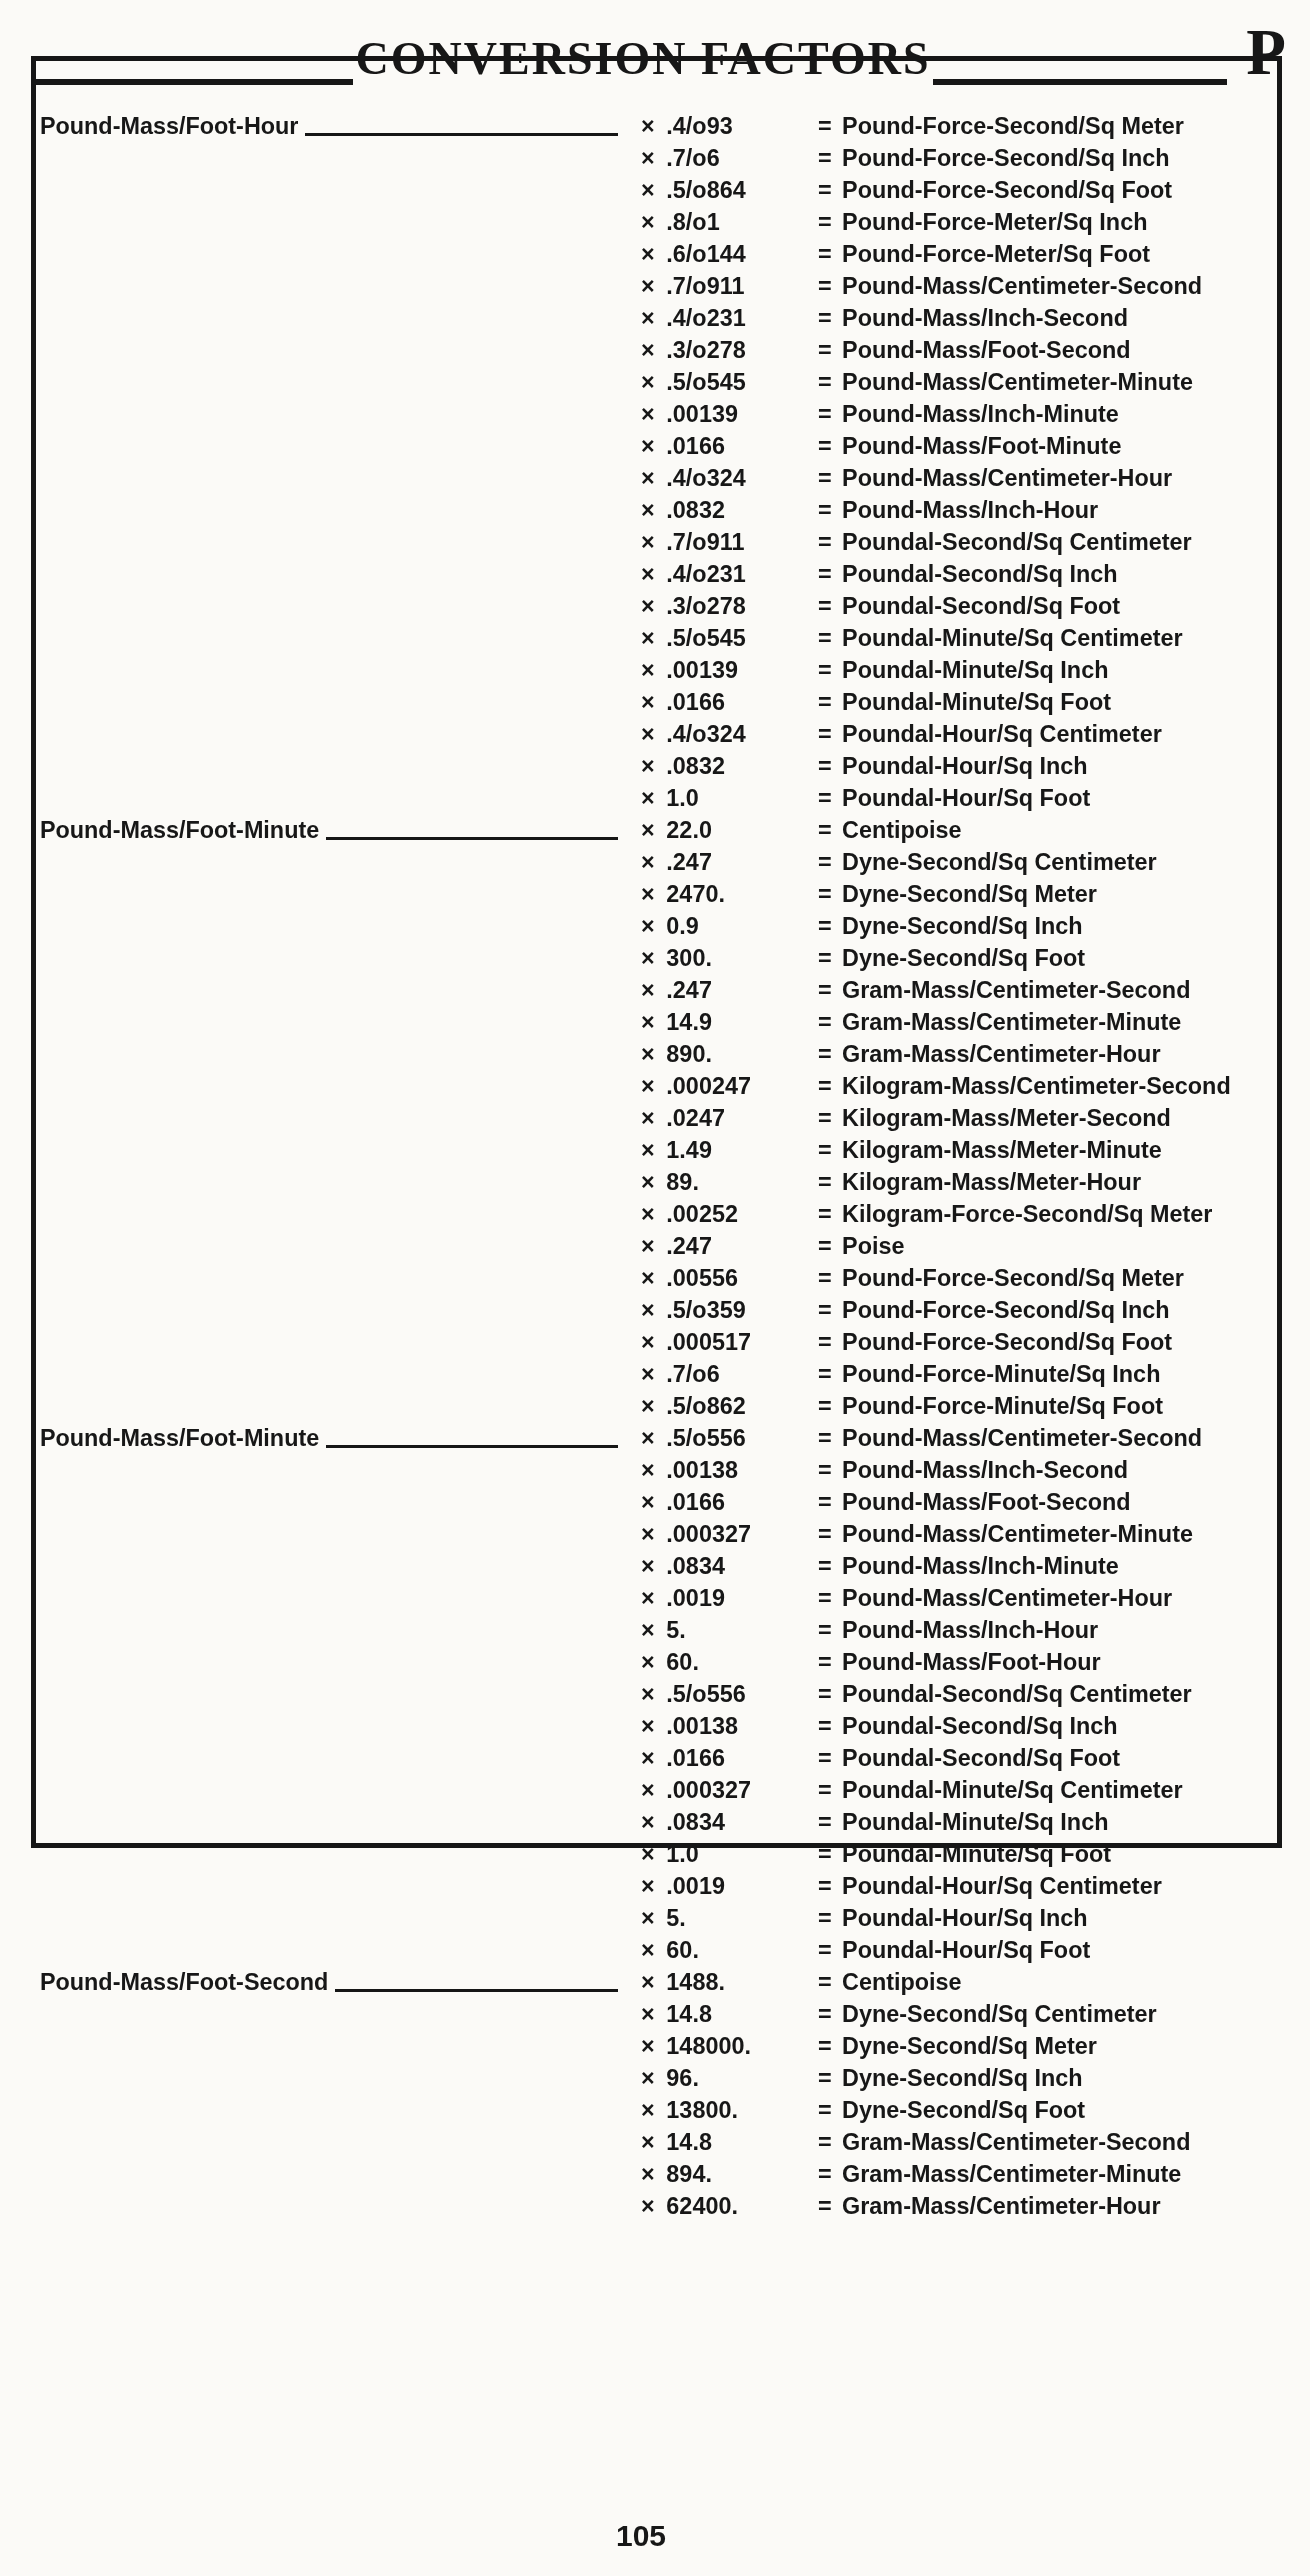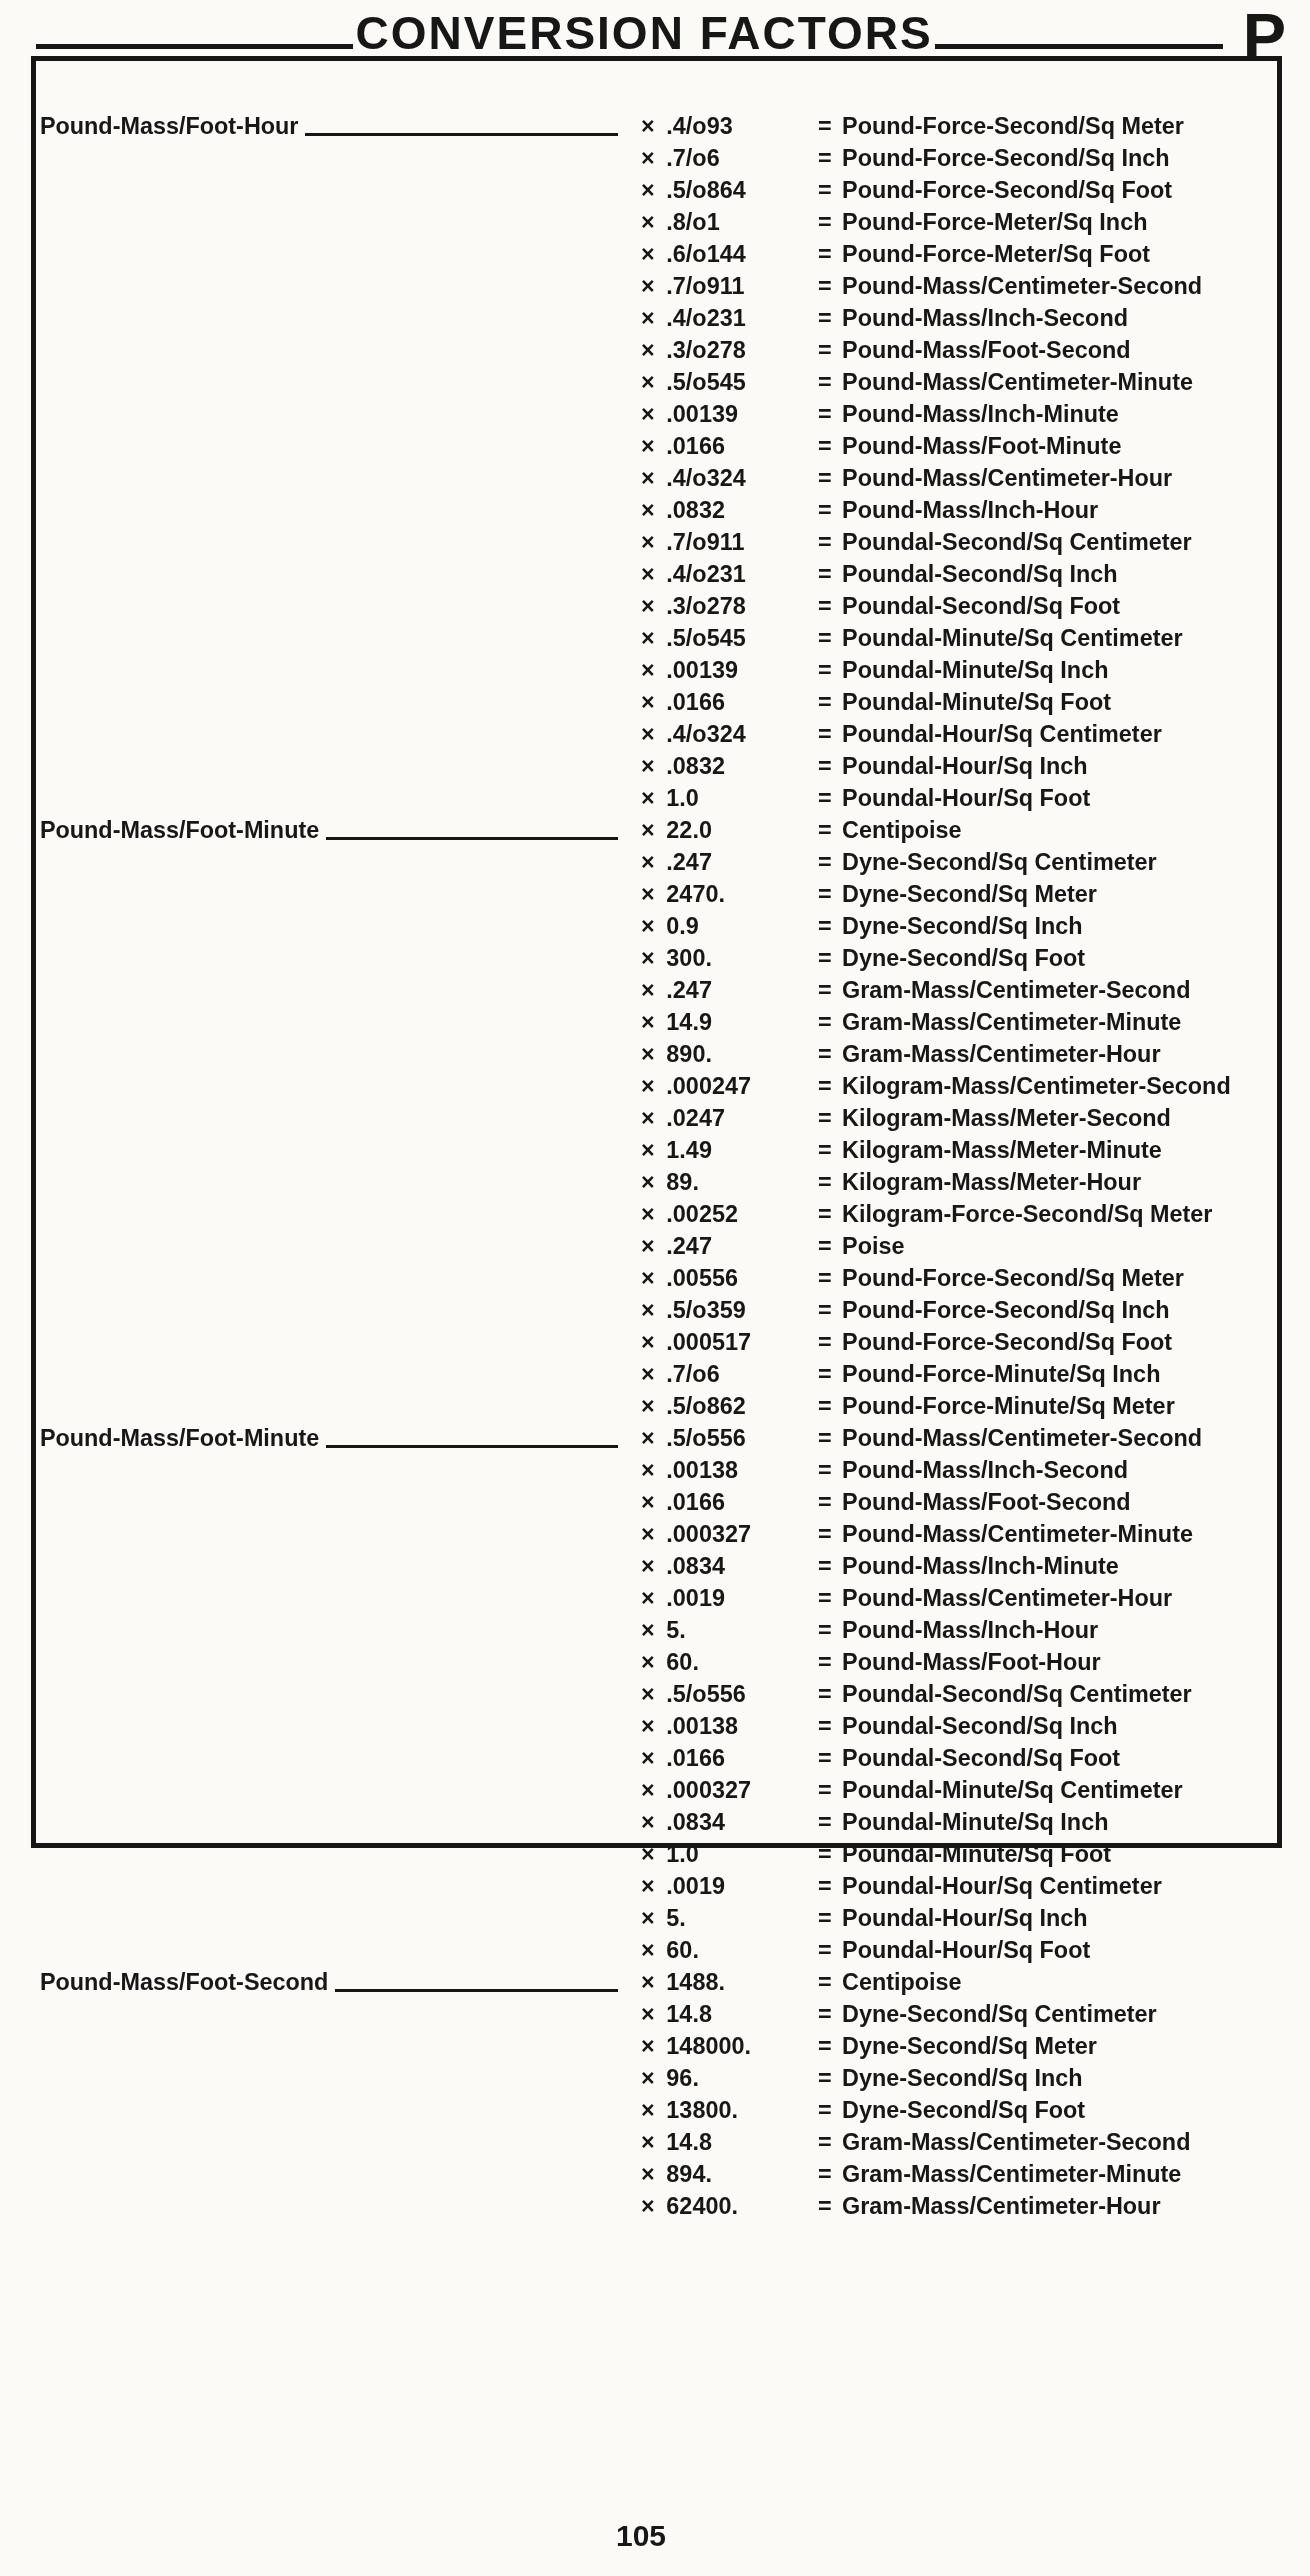--- a/index.html
+++ b/index.html
@@ -7,21 +7,21 @@
     position:relative;
     width:1311px;height:2576px;
     background:#fbfaf7;
     font-family:"Liberation Sans", sans-serif;
     color:#171717;
     overflow:hidden;
   }
   
   .header{
     position:absolute;left:36px;right:25px;top:6.5px;height:78px;
-    display:flex;align-items:flex-start;
+    display:flex;align-items:flex-end;font-family:Liberation Serif, serif;
   }
   .rule{height:5.9px;background:#171717;margin-top:37px;}
   .rule-left{width:317px;flex:0 0 auto;}
   .rule-right{flex:1 1 auto;}
   .title{
     margin:0 2.6px;white-space:nowrap;
     font-size:46px;line-height:52px;font-weight:700;letter-spacing:2px;
   }
   .tab-letter{
     margin-left:19.5px;margin-top:-2.6px;
@@ -526,21 +526,21 @@
     </div>
   </div>
         <div class="row no-label">
 
     <div class="factor-cell">
       <span class="mult">×</span>
       <span class="factor">.5/o862</span>
     </div>
     <div class="unit-cell">
       <span class="eq">=</span>
-      <span class="unit">Pound-Force-Minute/Sq Meter</span>
+      <span class="unit">Pound-Force-Minute/Sq Foot</span>
     </div>
   </div>
         <div class="row">
     <div class="label-cell">
       <span class="label-text">Pound-Mass/Foot-Minute</span>
       <span class="leader"></span>
     </div>
     <div class="factor-cell">
       <span class="mult">×</span>
       <span class="factor">.5/o556</span>

